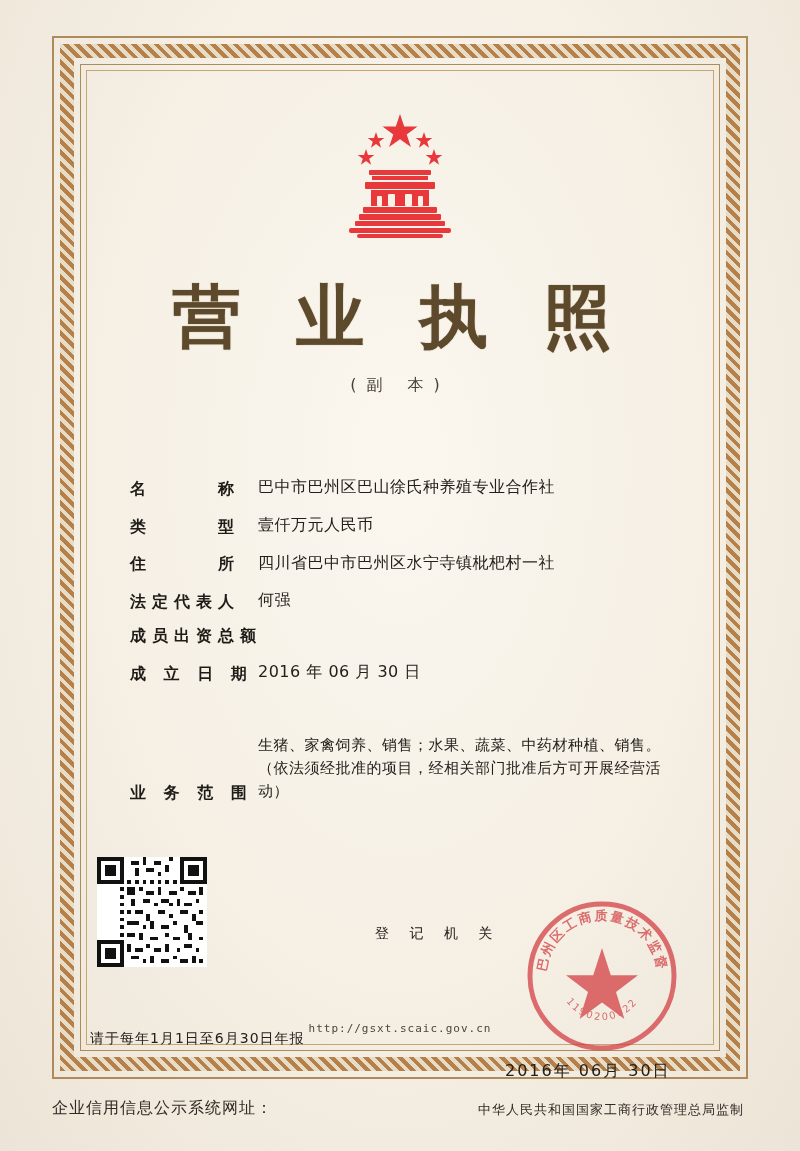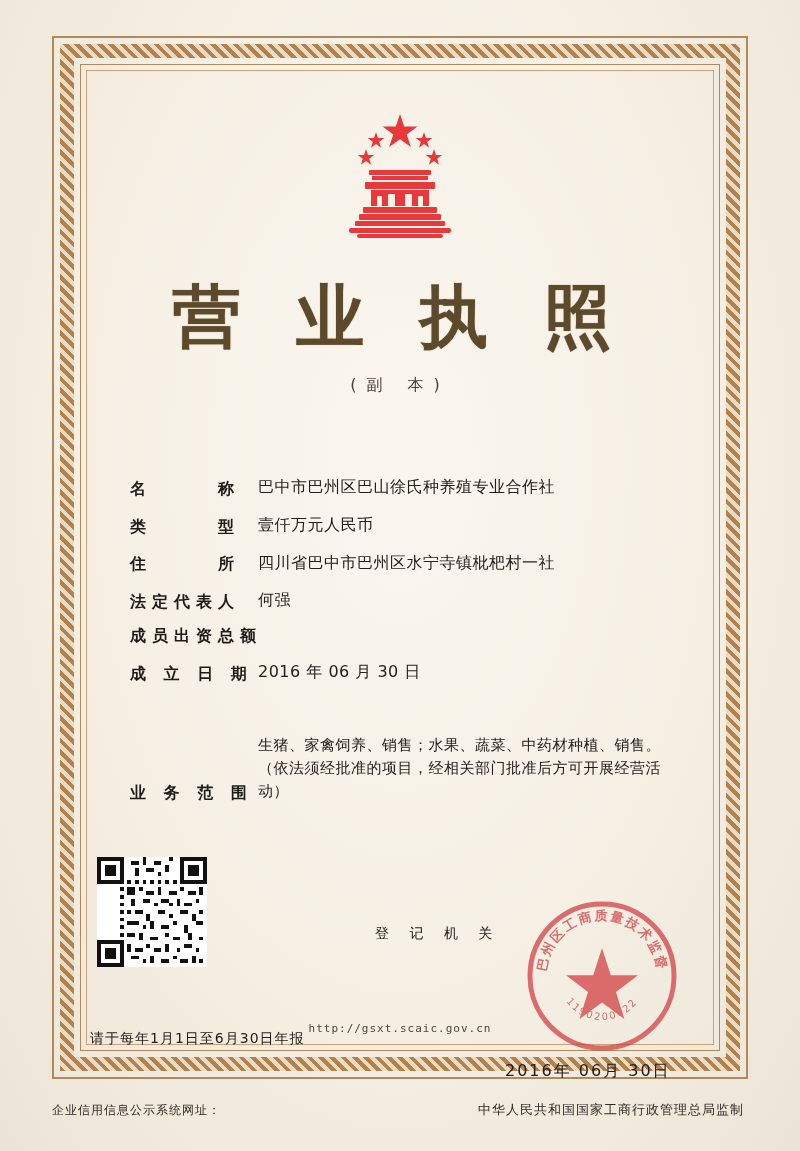--- a/index.html
+++ b/index.html
@@ -155,21 +155,21 @@
     position:absolute;left:0;right:0;top:1022px;
     text-align:center;
     font-size:11px;
     color:#4a443c;
     letter-spacing:1px;
     font-family:"DejaVu Sans Mono","Liberation Mono",monospace;
   }
   
   .foot-left{
     position:absolute;left:52px;bottom:32px;
-    font-size:12px;color:#2e2a24;letter-spacing:1px;
+    font-size:16px;color:#2e2a24;letter-spacing:1px;
   }
   .foot-right{
     position:absolute;right:56px;bottom:32px;
     font-size:13px;color:#2e2a24;letter-spacing:1px;
   }
 </style>
 </head>
 <body>
 
 <div class="page">

